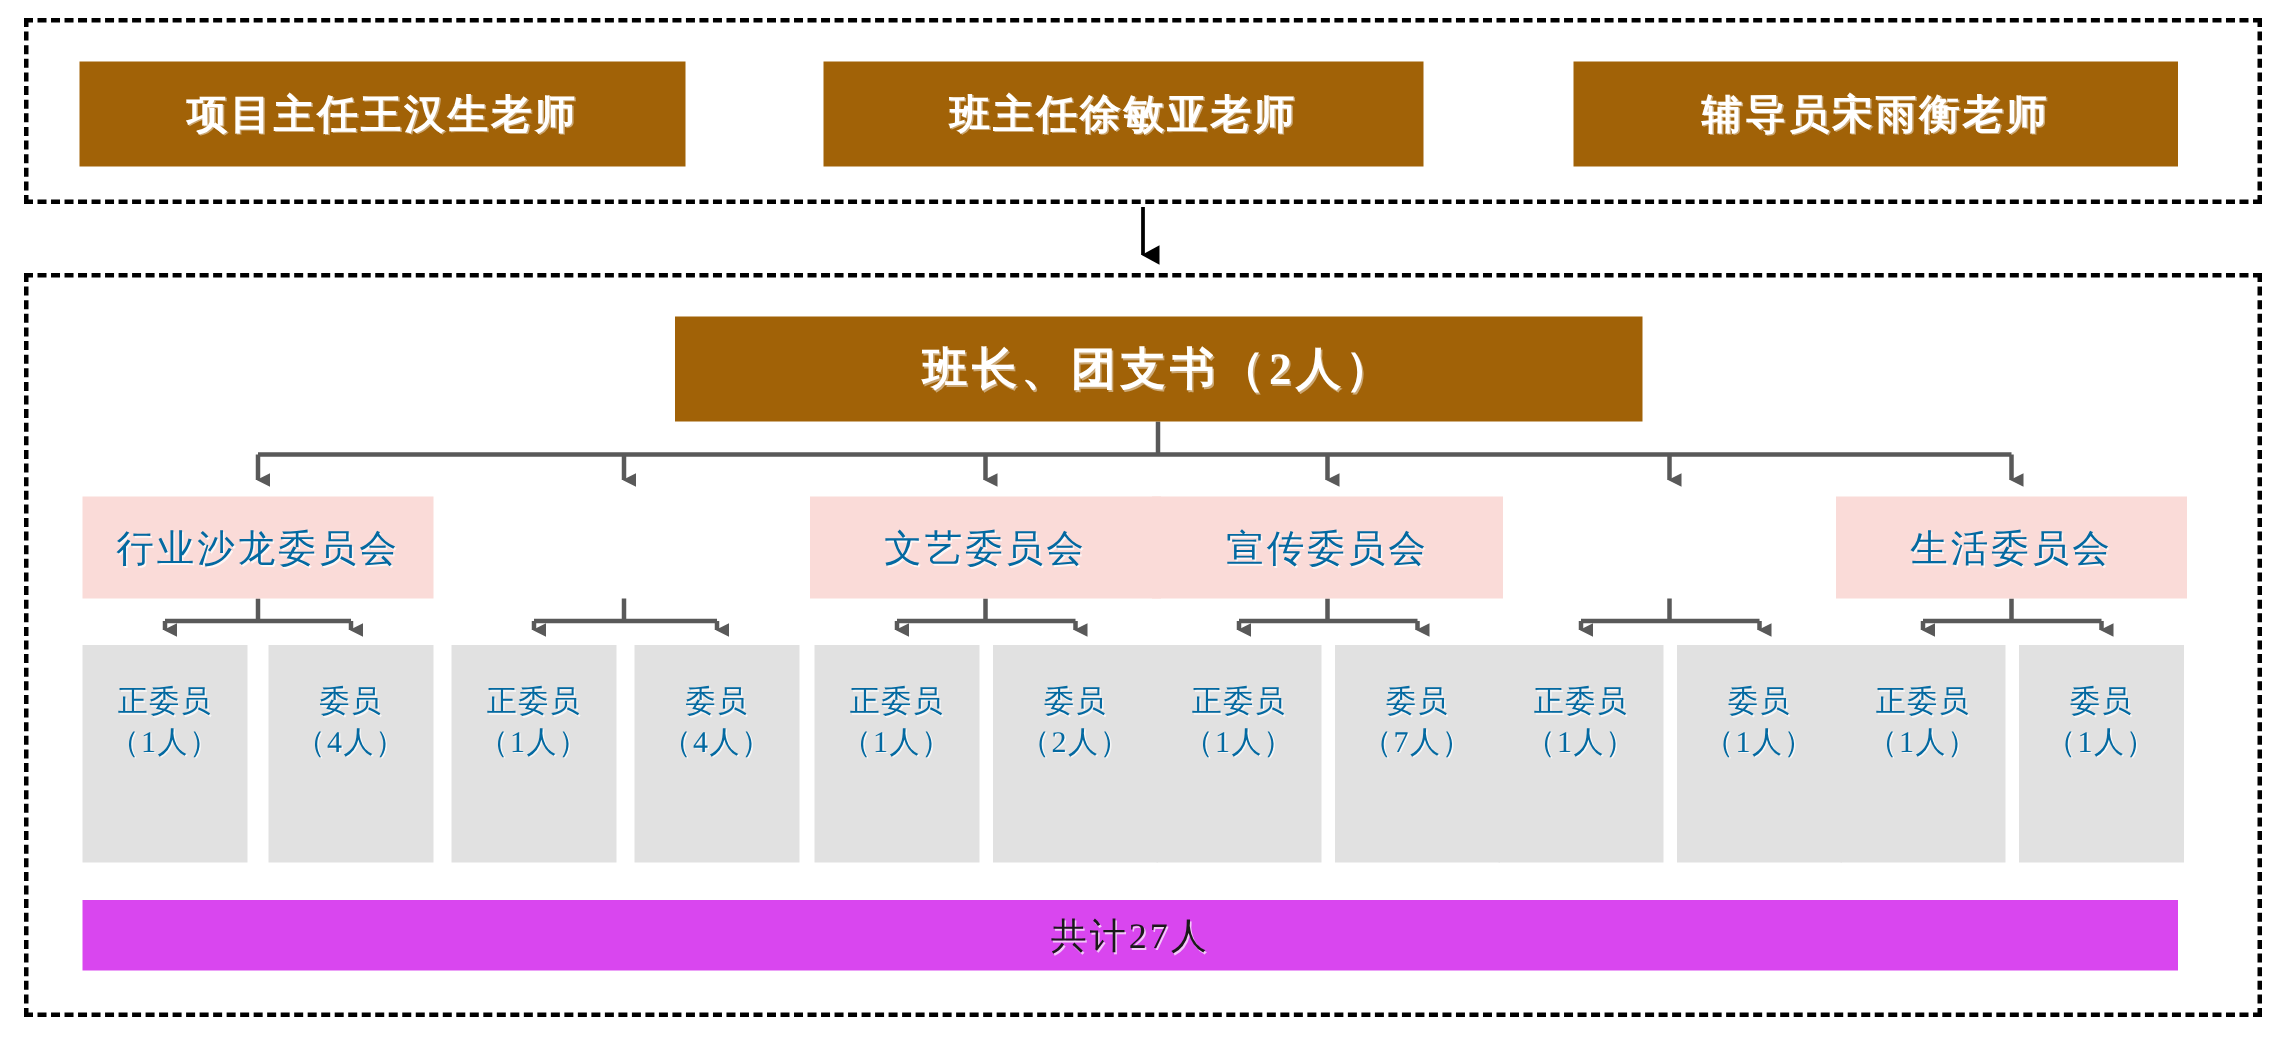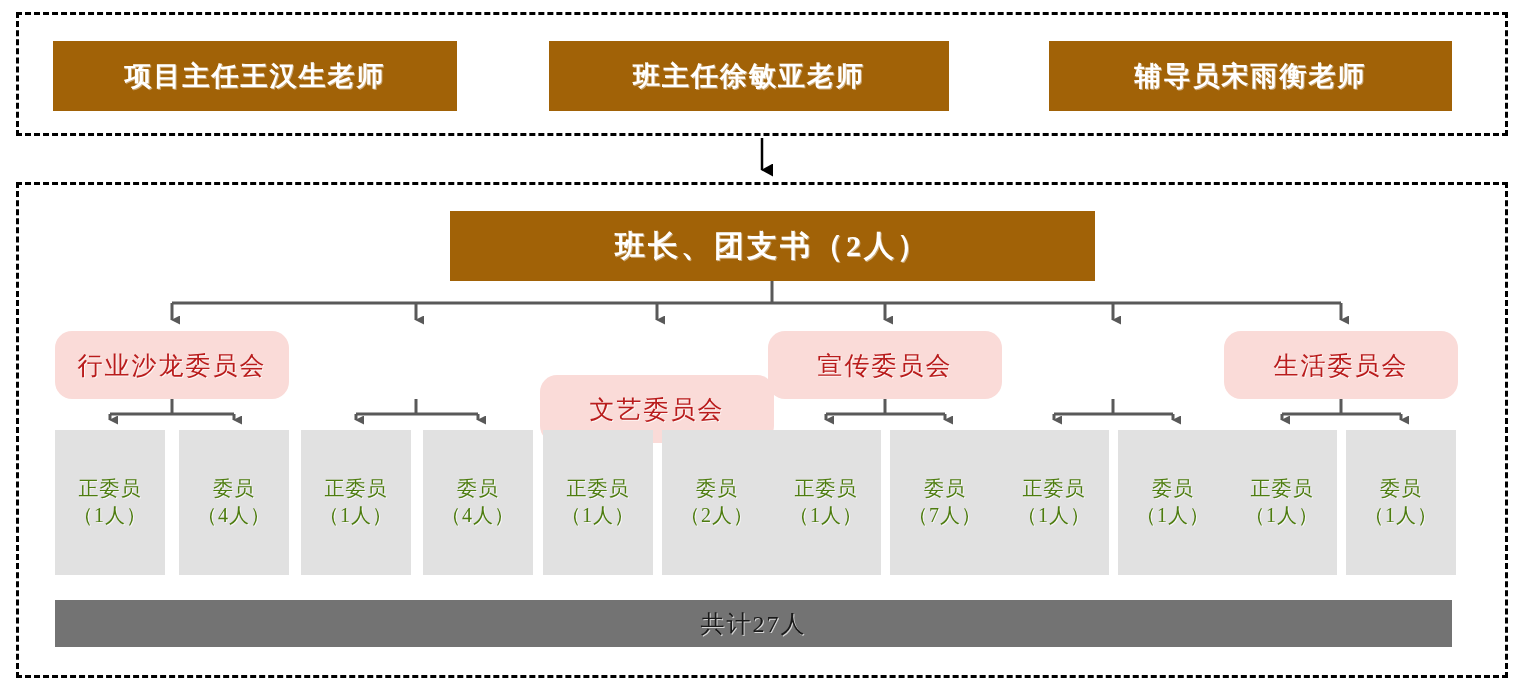--- a/index.html
+++ b/index.html
@@ -43,49 +43,48 @@
   #head-box{
     left:450px;top:211px;width:645px;height:70px;
     font-size:30px;letter-spacing:3px;
   }
 
   
   .committee{
     position:absolute;
     top:331px;height:68px;
     background:#fadbd8;
-    color:#b91c1c;
+    color:#0369a1;
     display:flex;align-items:center;justify-content:center;
     font-size:25px;letter-spacing:2px;
     text-shadow:1px 1px 0 rgba(255,255,255,.75);
     box-sizing:border-box;
-    border-radius:17px;
   }
 
   
   .member{
     position:absolute;
     top:430px;height:145px;
     background:#e1e1e1;
-    color:#4d7c0f;
+    color:#0369a1;
     display:flex;flex-direction:column;
     align-items:center;justify-content:flex-start;
-    padding-top:45px;
+    padding-top:25px;
     font-size:20px;line-height:1.35;
     letter-spacing:1px;
     text-shadow:1px 1px 0 rgba(255,255,255,.7);
     box-sizing:border-box;
   }
   .member .role{display:block;}
   .member .count{display:block;}
 
   
   #total-bar{
     position:absolute;left:55px;top:600px;width:1397px;height:47px;
-    background:#737373;
+    background:#d946ef;
     color:#1a1a1a;
     display:flex;align-items:center;justify-content:center;
     font-size:24px;letter-spacing:2px;
     text-shadow:1px 1px 0 rgba(255,255,255,.7);
     box-sizing:border-box;
   }
 
   
   #wires{position:absolute;left:0;top:0;width:1523px;height:691px;pointer-events:none;}
 </style>
@@ -156,21 +155,21 @@
 
   <div class="redbox leader" id="leader-0">项目主任王汉生老师</div>
   <div class="redbox leader" id="leader-1">班主任徐敏亚老师</div>
   <div class="redbox leader" id="leader-2">辅导员宋雨衡老师</div>
 
   <div class="panel" id="panel-bottom"></div>
 
   <div class="redbox" id="head-box">班长、团支书（2人）</div>
 
   <div class="committee" style="left:55px;width:234px;">行业沙龙委员会</div>
-  <div class="committee" style="left:540px;width:234px;margin-top:44px;">文艺委员会</div>
+  <div class="committee" style="left:540px;width:234px;">文艺委员会</div>
   <div class="committee" style="left:768px;width:234px;">宣传委员会</div>
   <div class="committee" style="left:1224px;width:234px;">生活委员会</div>
 
   <div class="member" style="left:55px;width:110px;">
     <span class="role">正委员</span>
     <span class="count">（1人）</span>
   </div>
   <div class="member" style="left:179px;width:110px;">
     <span class="role">委员</span>
     <span class="count">（4人）</span>

